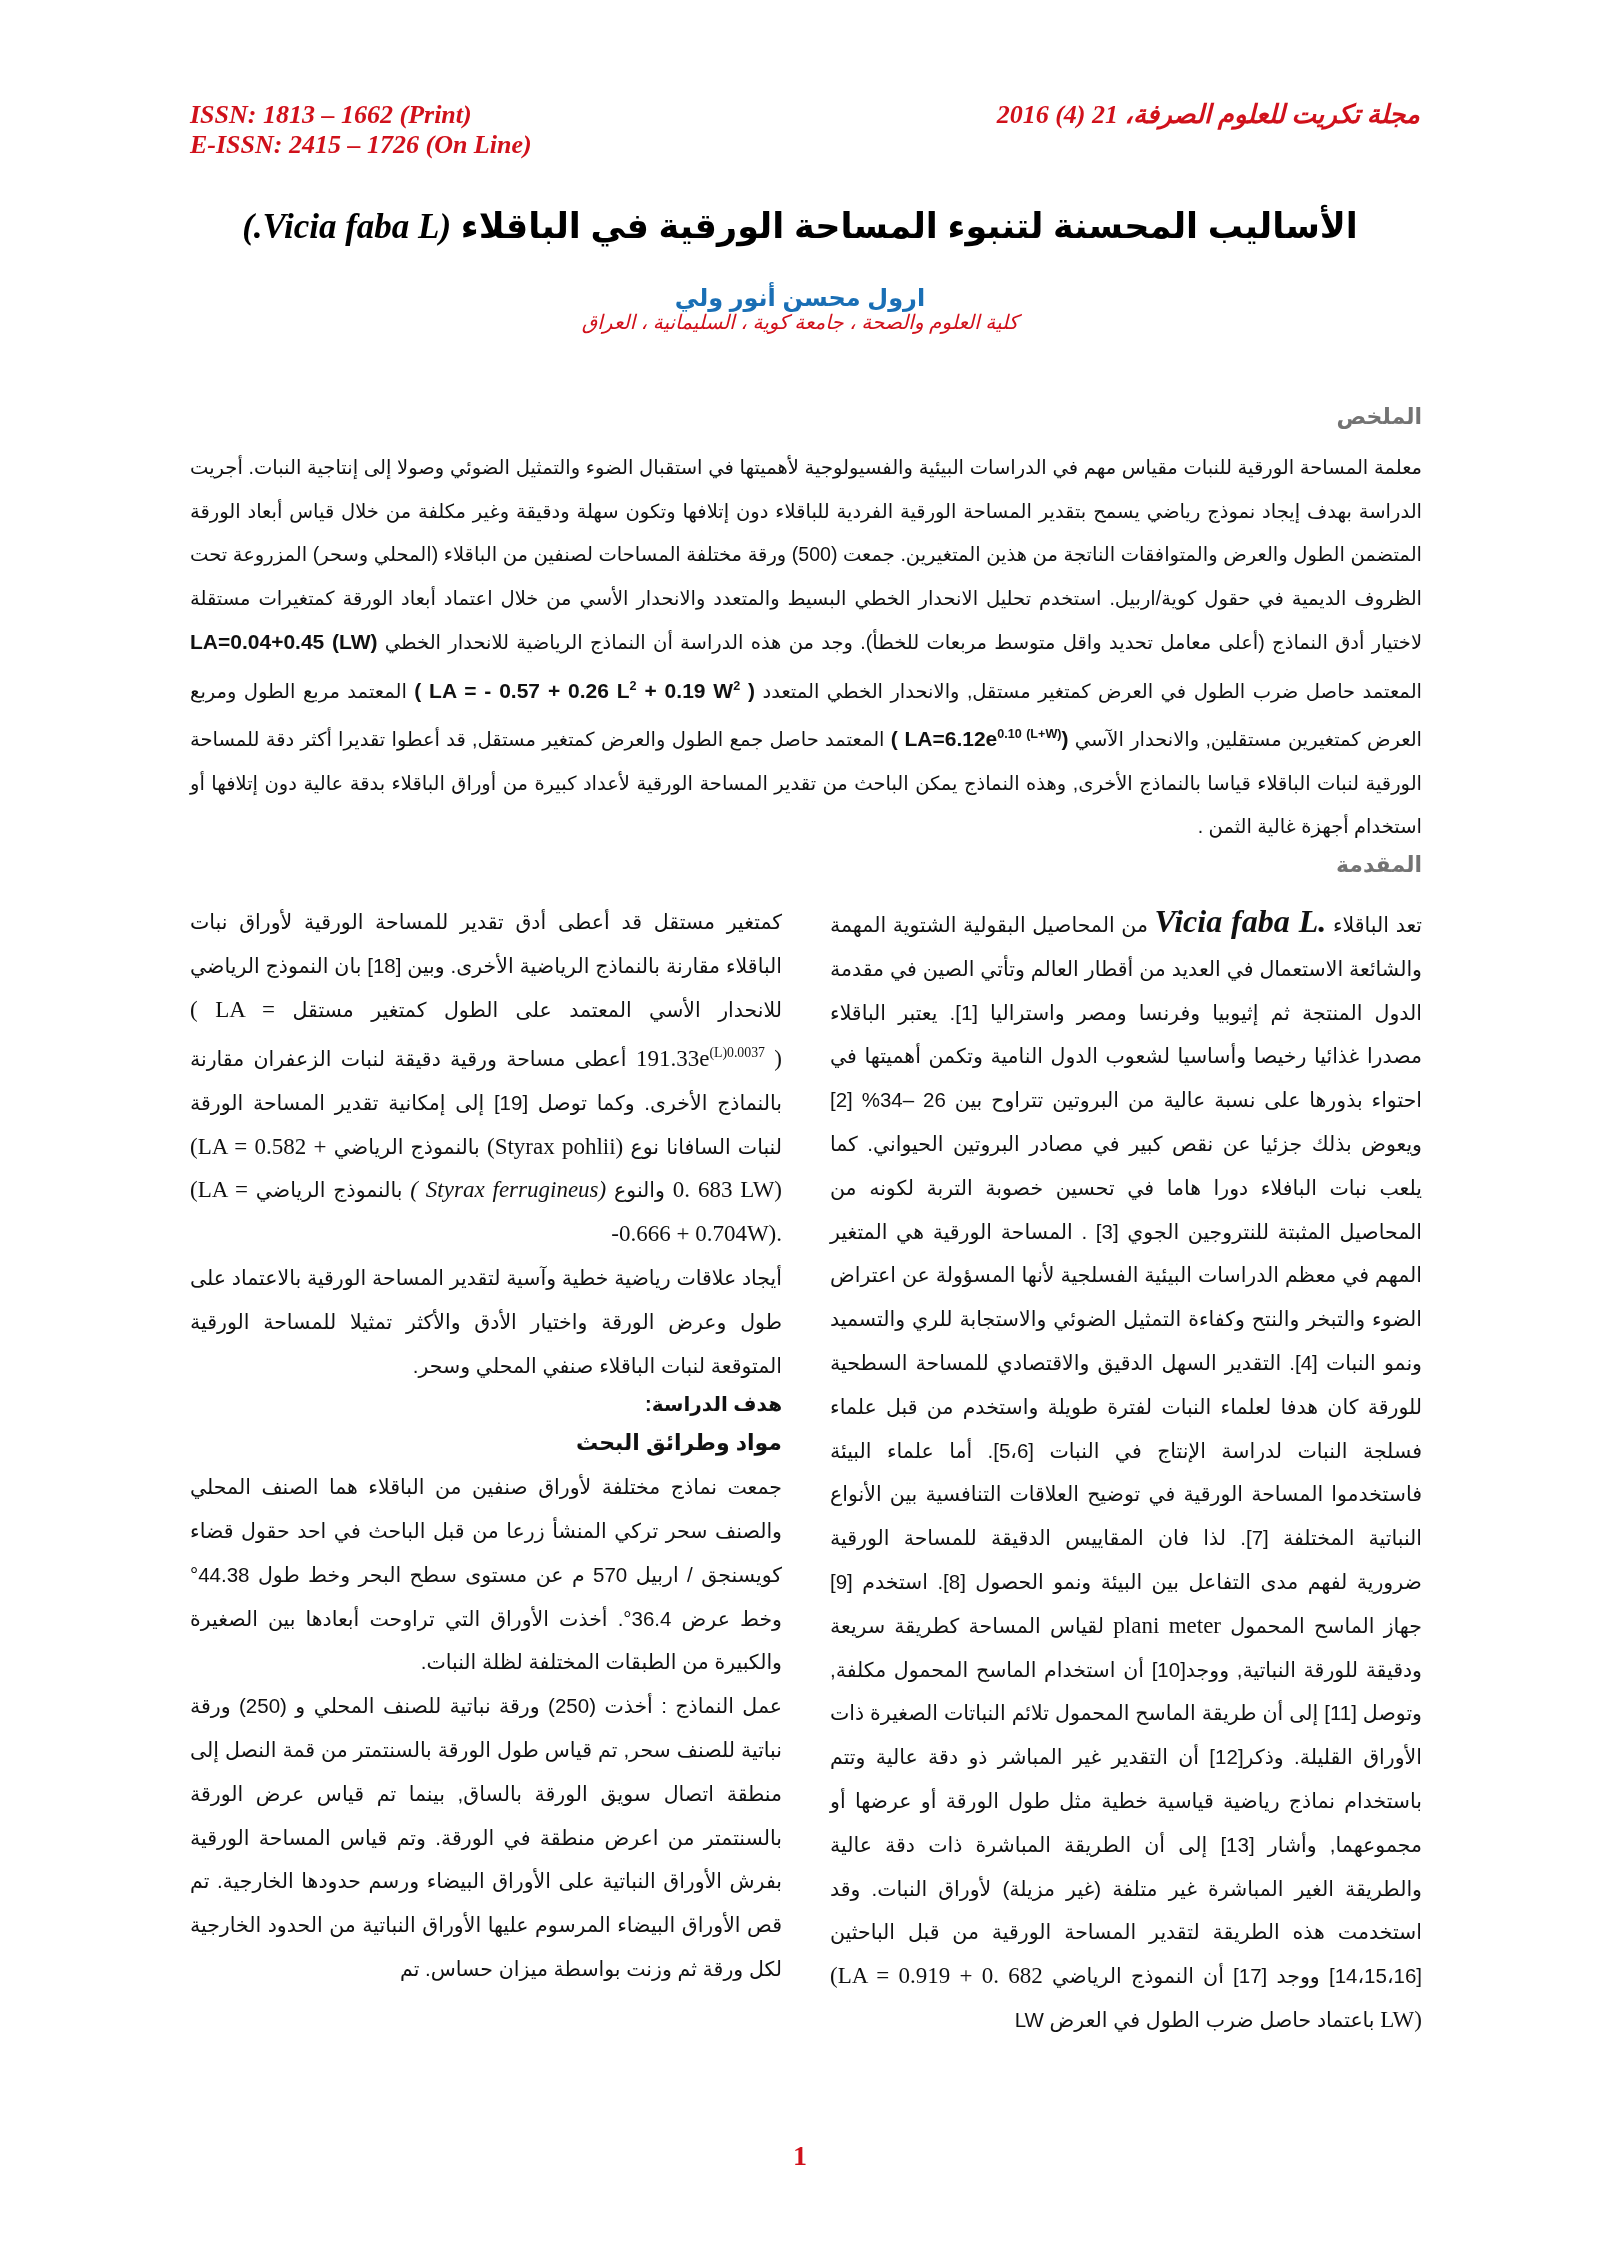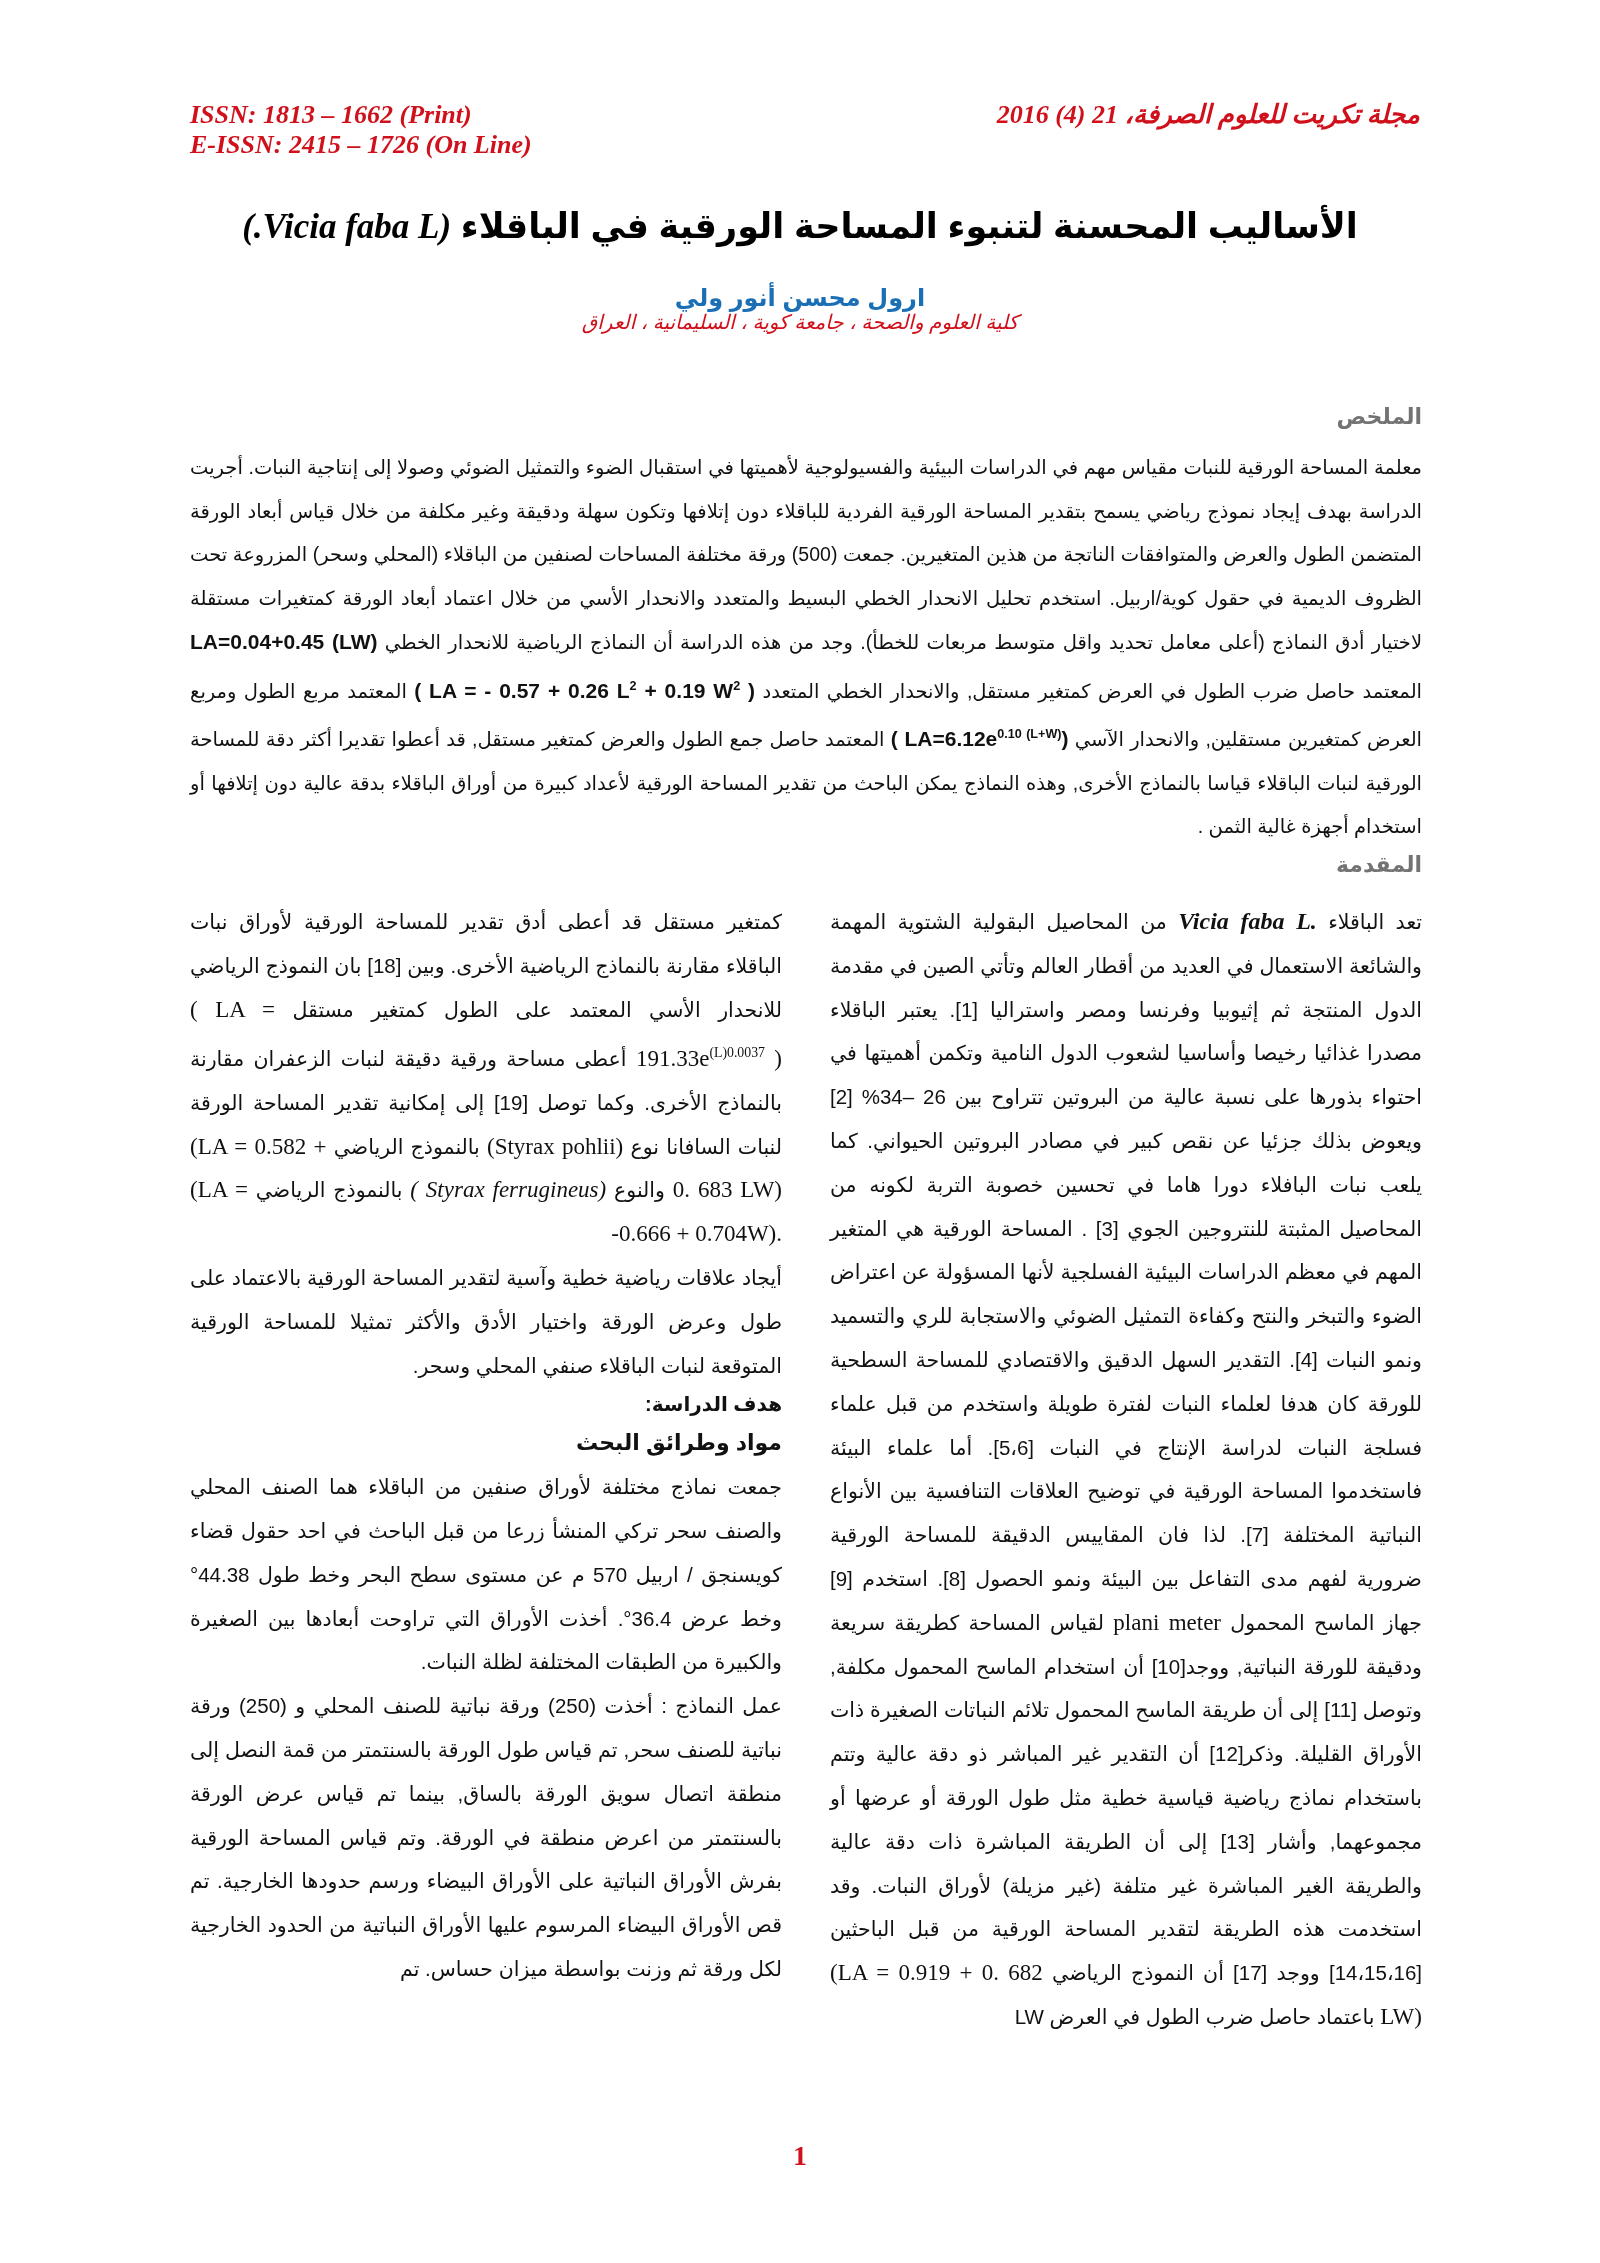--- a/index.html
+++ b/index.html
@@ -13,21 +13,21 @@
   .affil { position: absolute; top: 310px; left: 0; width: 1600px; text-align: center; direction: rtl; font-size: 20px; font-style: italic; color: #d0111b; }
   .sec-head { position: absolute; direction: rtl; text-align: left; font-weight: bold; font-size: 22px; color: #737373; }
   .abstract { position: absolute; top: 446px; left: 190px; width: 1232px; direction: rtl; text-align: justify; text-align-last: right; font-size: 19.5px; line-height: 43.5px; }
   .abstract p { margin: 0; }
   .col { position: absolute; direction: rtl; text-align: justify; font-size: 20.5px; line-height: 43.8px; }
   .col p { margin: 0; }
   .col-right { top: 900px; left: 830px; width: 592px; }
   .col-left { top: 900px; left: 190px; width: 592px; }
   .eq { font-family: "Liberation Serif", serif; direction: ltr; unicode-bidi: embed; font-size: 23px; }
   .eqb { font-weight: bold; font-family: "Liberation Sans", sans-serif; direction: ltr; unicode-bidi: embed; font-size: 21px; }
-  .sp { font-family: "Liberation Serif", serif; font-style: italic; font-weight: bold; direction: ltr; unicode-bidi: embed; font-size: 24px; }
+  .sp { font-family: "Liberation Serif", serif; font-style: italic; font-weight: bold; direction: ltr; unicode-bidi: embed; font-size: 32px; }
   .it { font-family: "Liberation Serif", serif; font-style: italic; direction: ltr; unicode-bidi: embed; font-size: 23px; }
   .rm { font-family: "Liberation Serif", serif; direction: ltr; unicode-bidi: embed; font-size: 23px; }
   sup { font-size: 60%; }
   .subhead { font-weight: bold; font-size: 20px; }
   .subhead-lg { font-weight: bold; font-size: 22px; display: block; }
   .page-num { position: absolute; top: 2140px; left: 0; width: 1600px; text-align: center; font-family: "Liberation Serif", serif; font-weight: bold; font-size: 28px; color: #d0111b; }
 </style>
 </head>
 <body>
 

